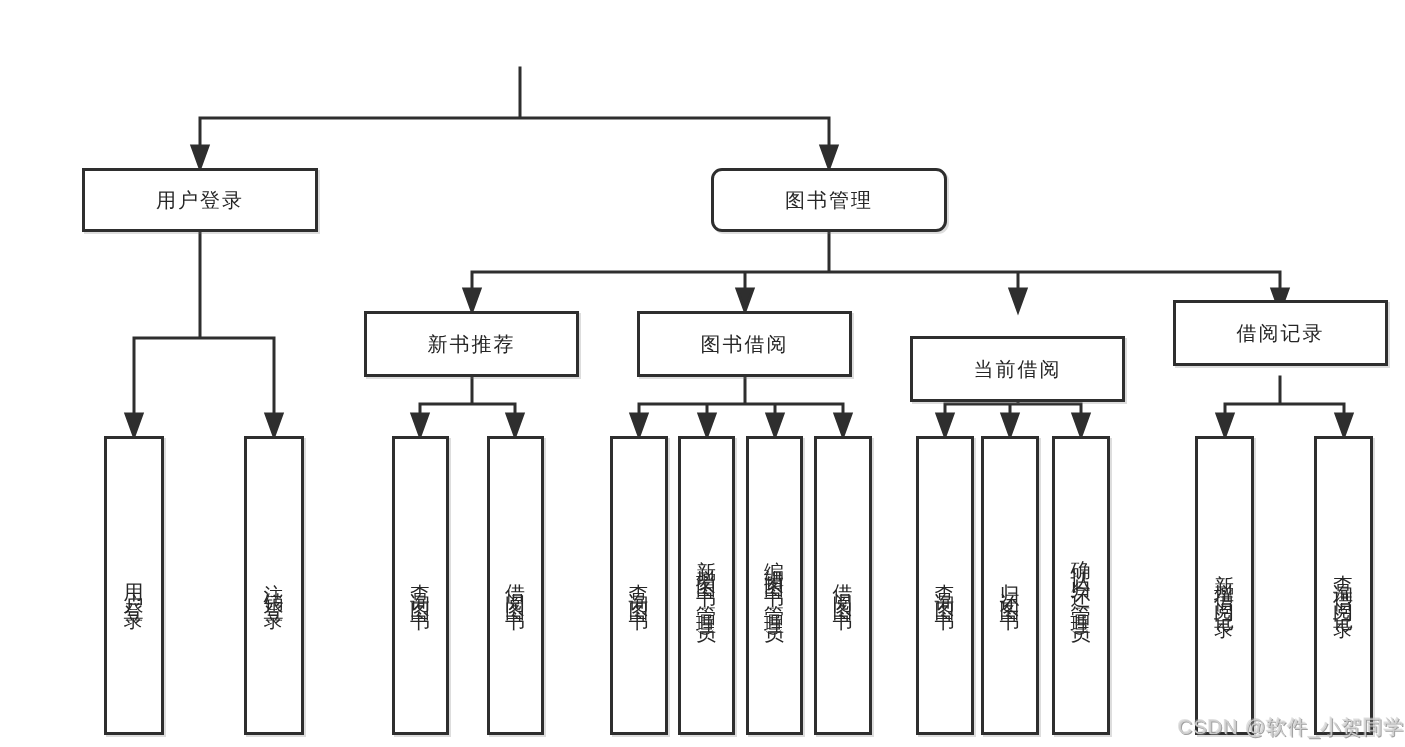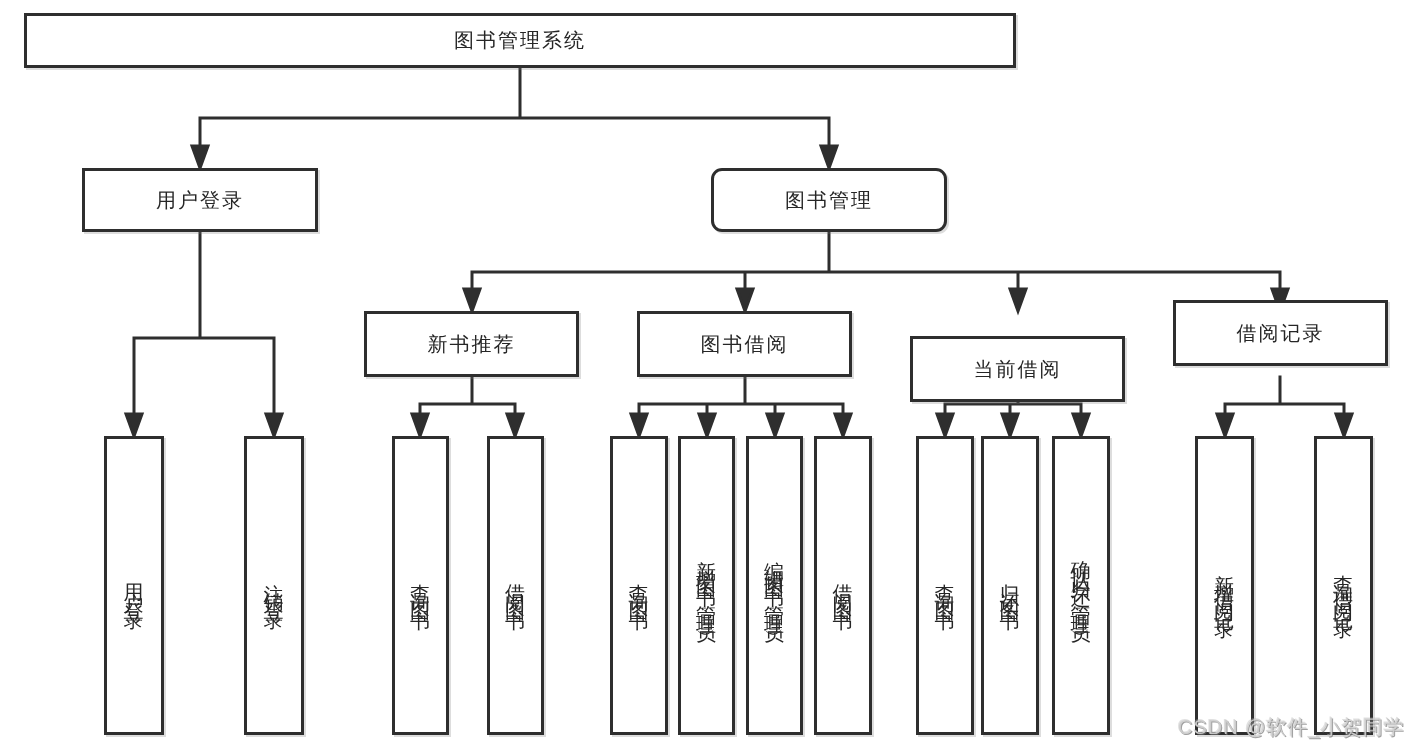--- a/index.html
+++ b/index.html
@@ -108,21 +108,20 @@
       </g>
 
       <g>
         <path fill="none" d="M1280 377 V404 M1225 404 H1344 M1225 404 V418 M1344 404 V418"></path>
         <polygon points="1217,414 1233,414 1225,436"></polygon>
         <polygon points="1336,414 1352,414 1344,436"></polygon>
       </g>
     </g>
   </svg>
 
-  <div class="box h" style="left:24px; top:13px; width:992px; height:55px;">图书管理系统</div>
 
   <div class="box h" style="left:82px; top:168px; width:236px; height:64px;">用户登录</div>
   <div class="box h" style="left:711px; top:168px; width:236px; height:64px;border-radius:11px;">图书管理</div>
 
   <div class="box v" style="left:104px; top:436px; width:60px; height:299px;">用户登录</div>
   <div class="box v" style="left:244px; top:436px; width:60px; height:299px;">注销登录</div>
 
   <div class="box h" style="left:364px; top:311px; width:215px; height:66px;">新书推荐</div>
   <div class="box h" style="left:637px; top:311px; width:215px; height:66px;">图书借阅</div>
   <div class="box h" style="left:910px; top:311px; width:215px; height:66px;margin-top:25px;">当前借阅</div>

